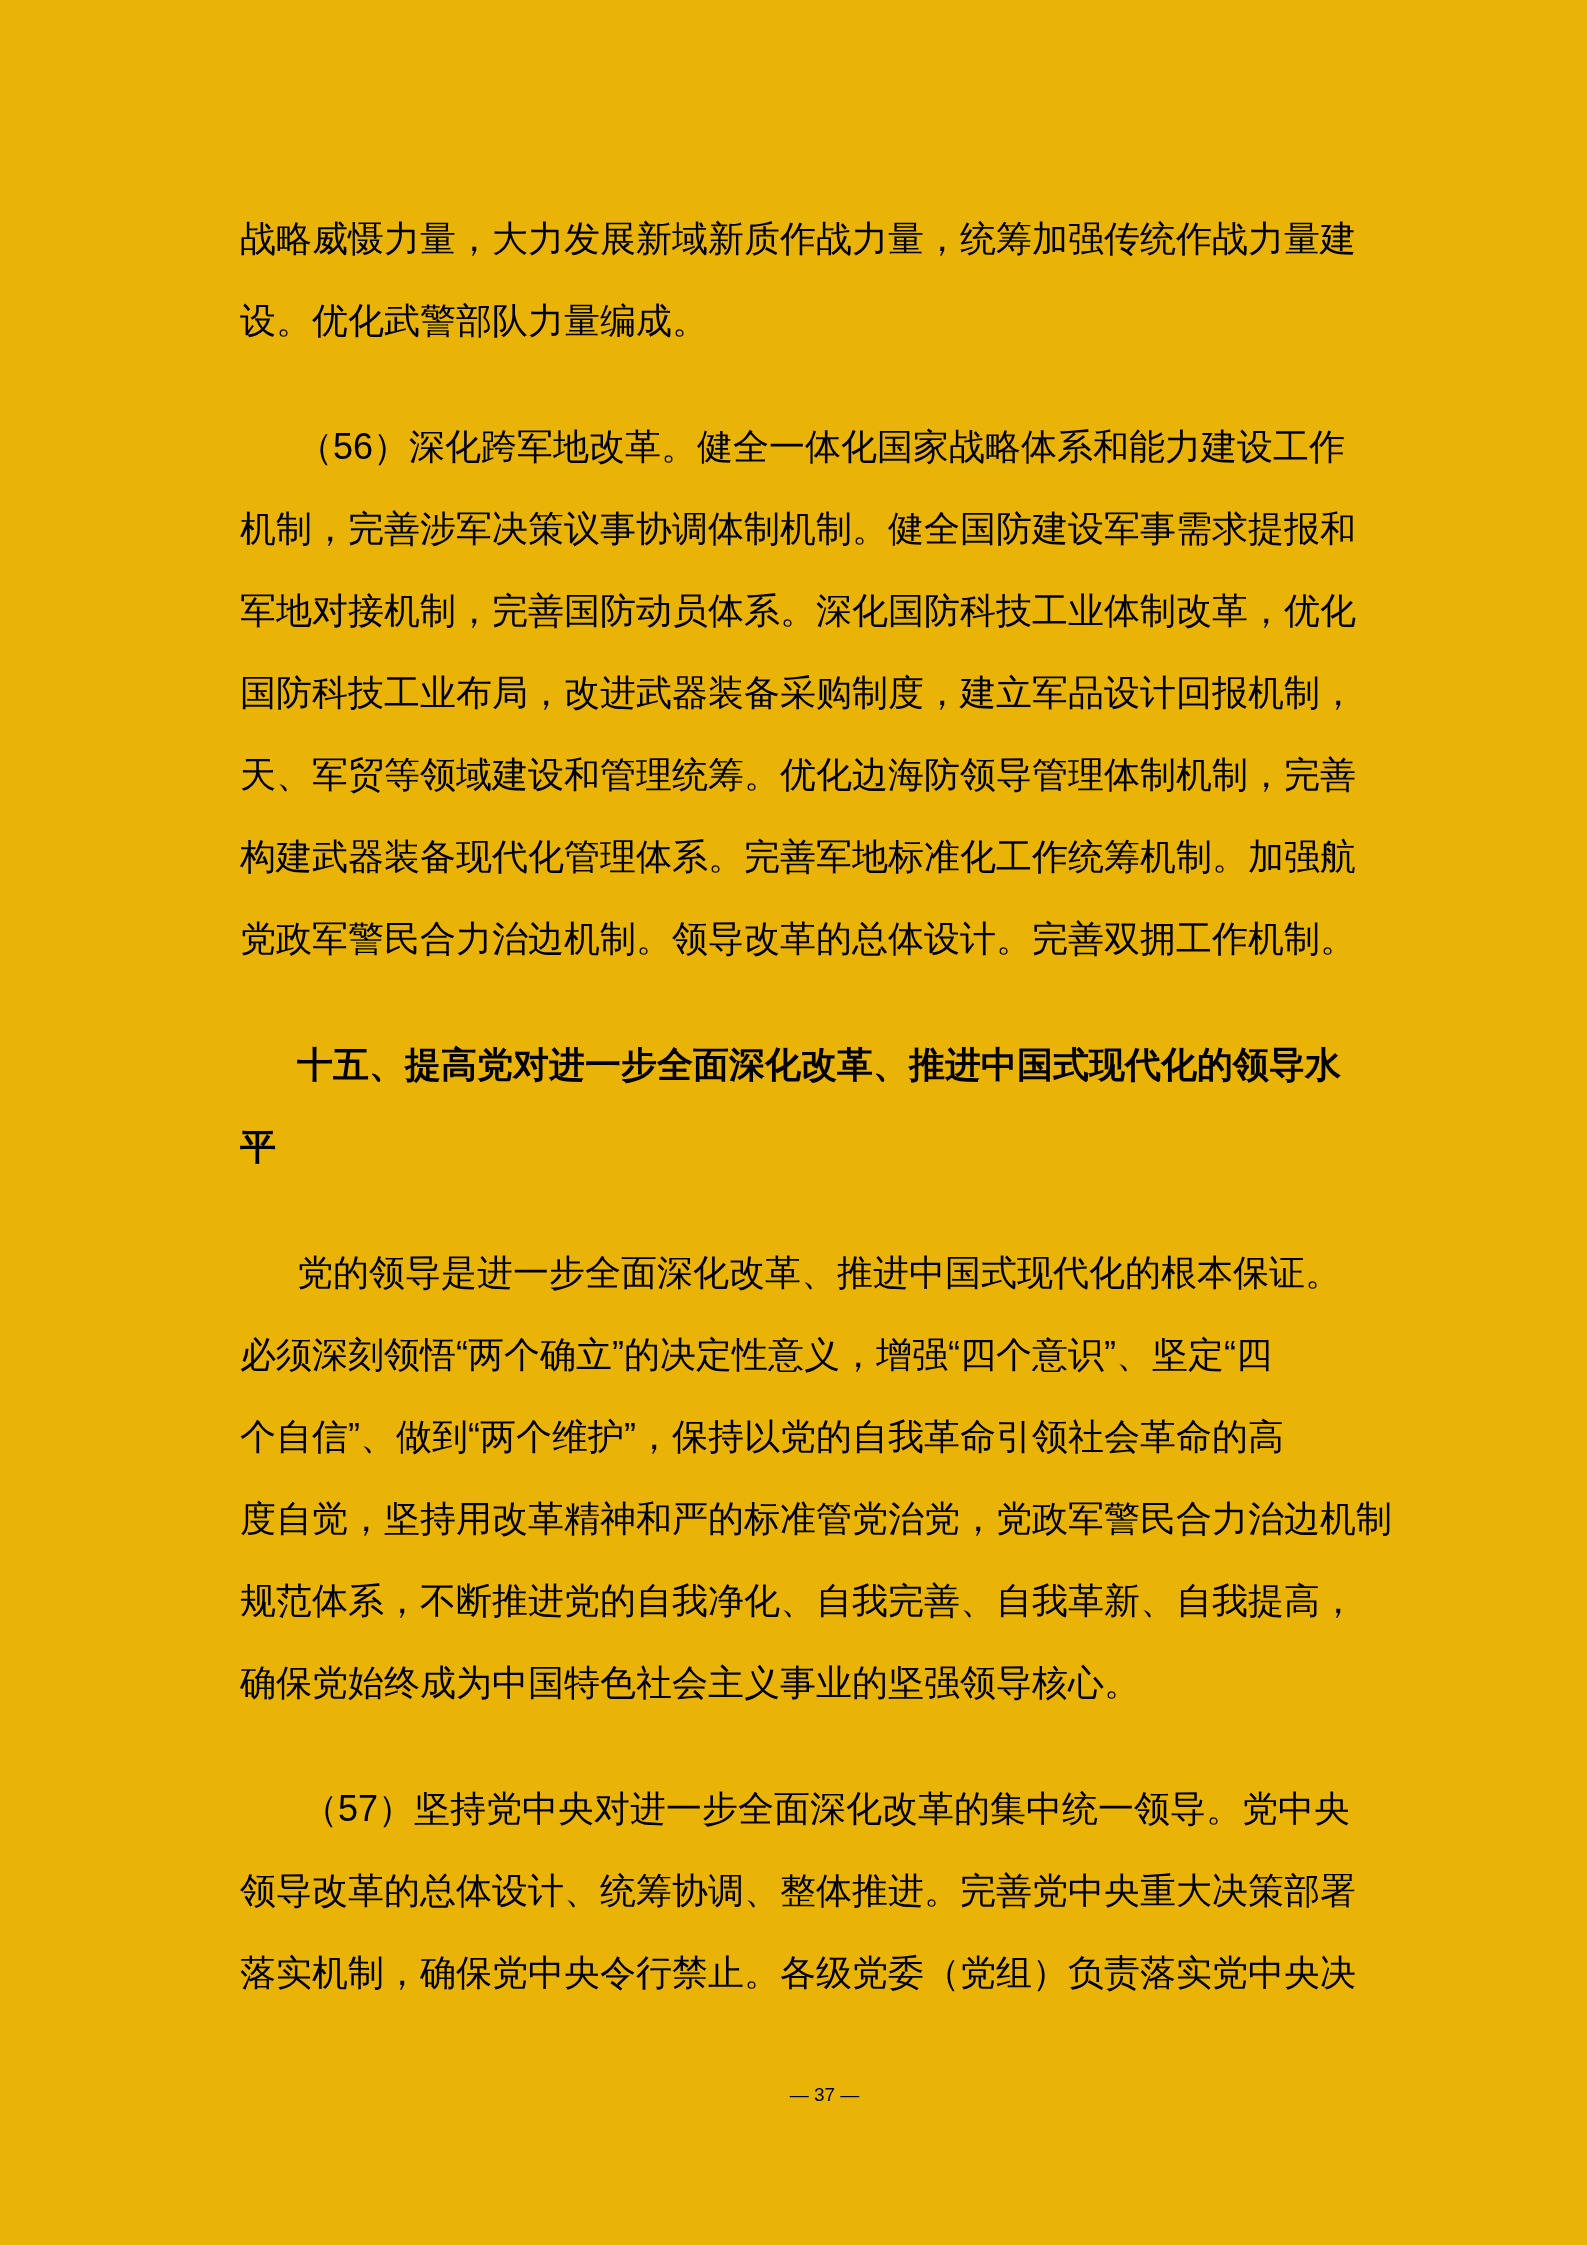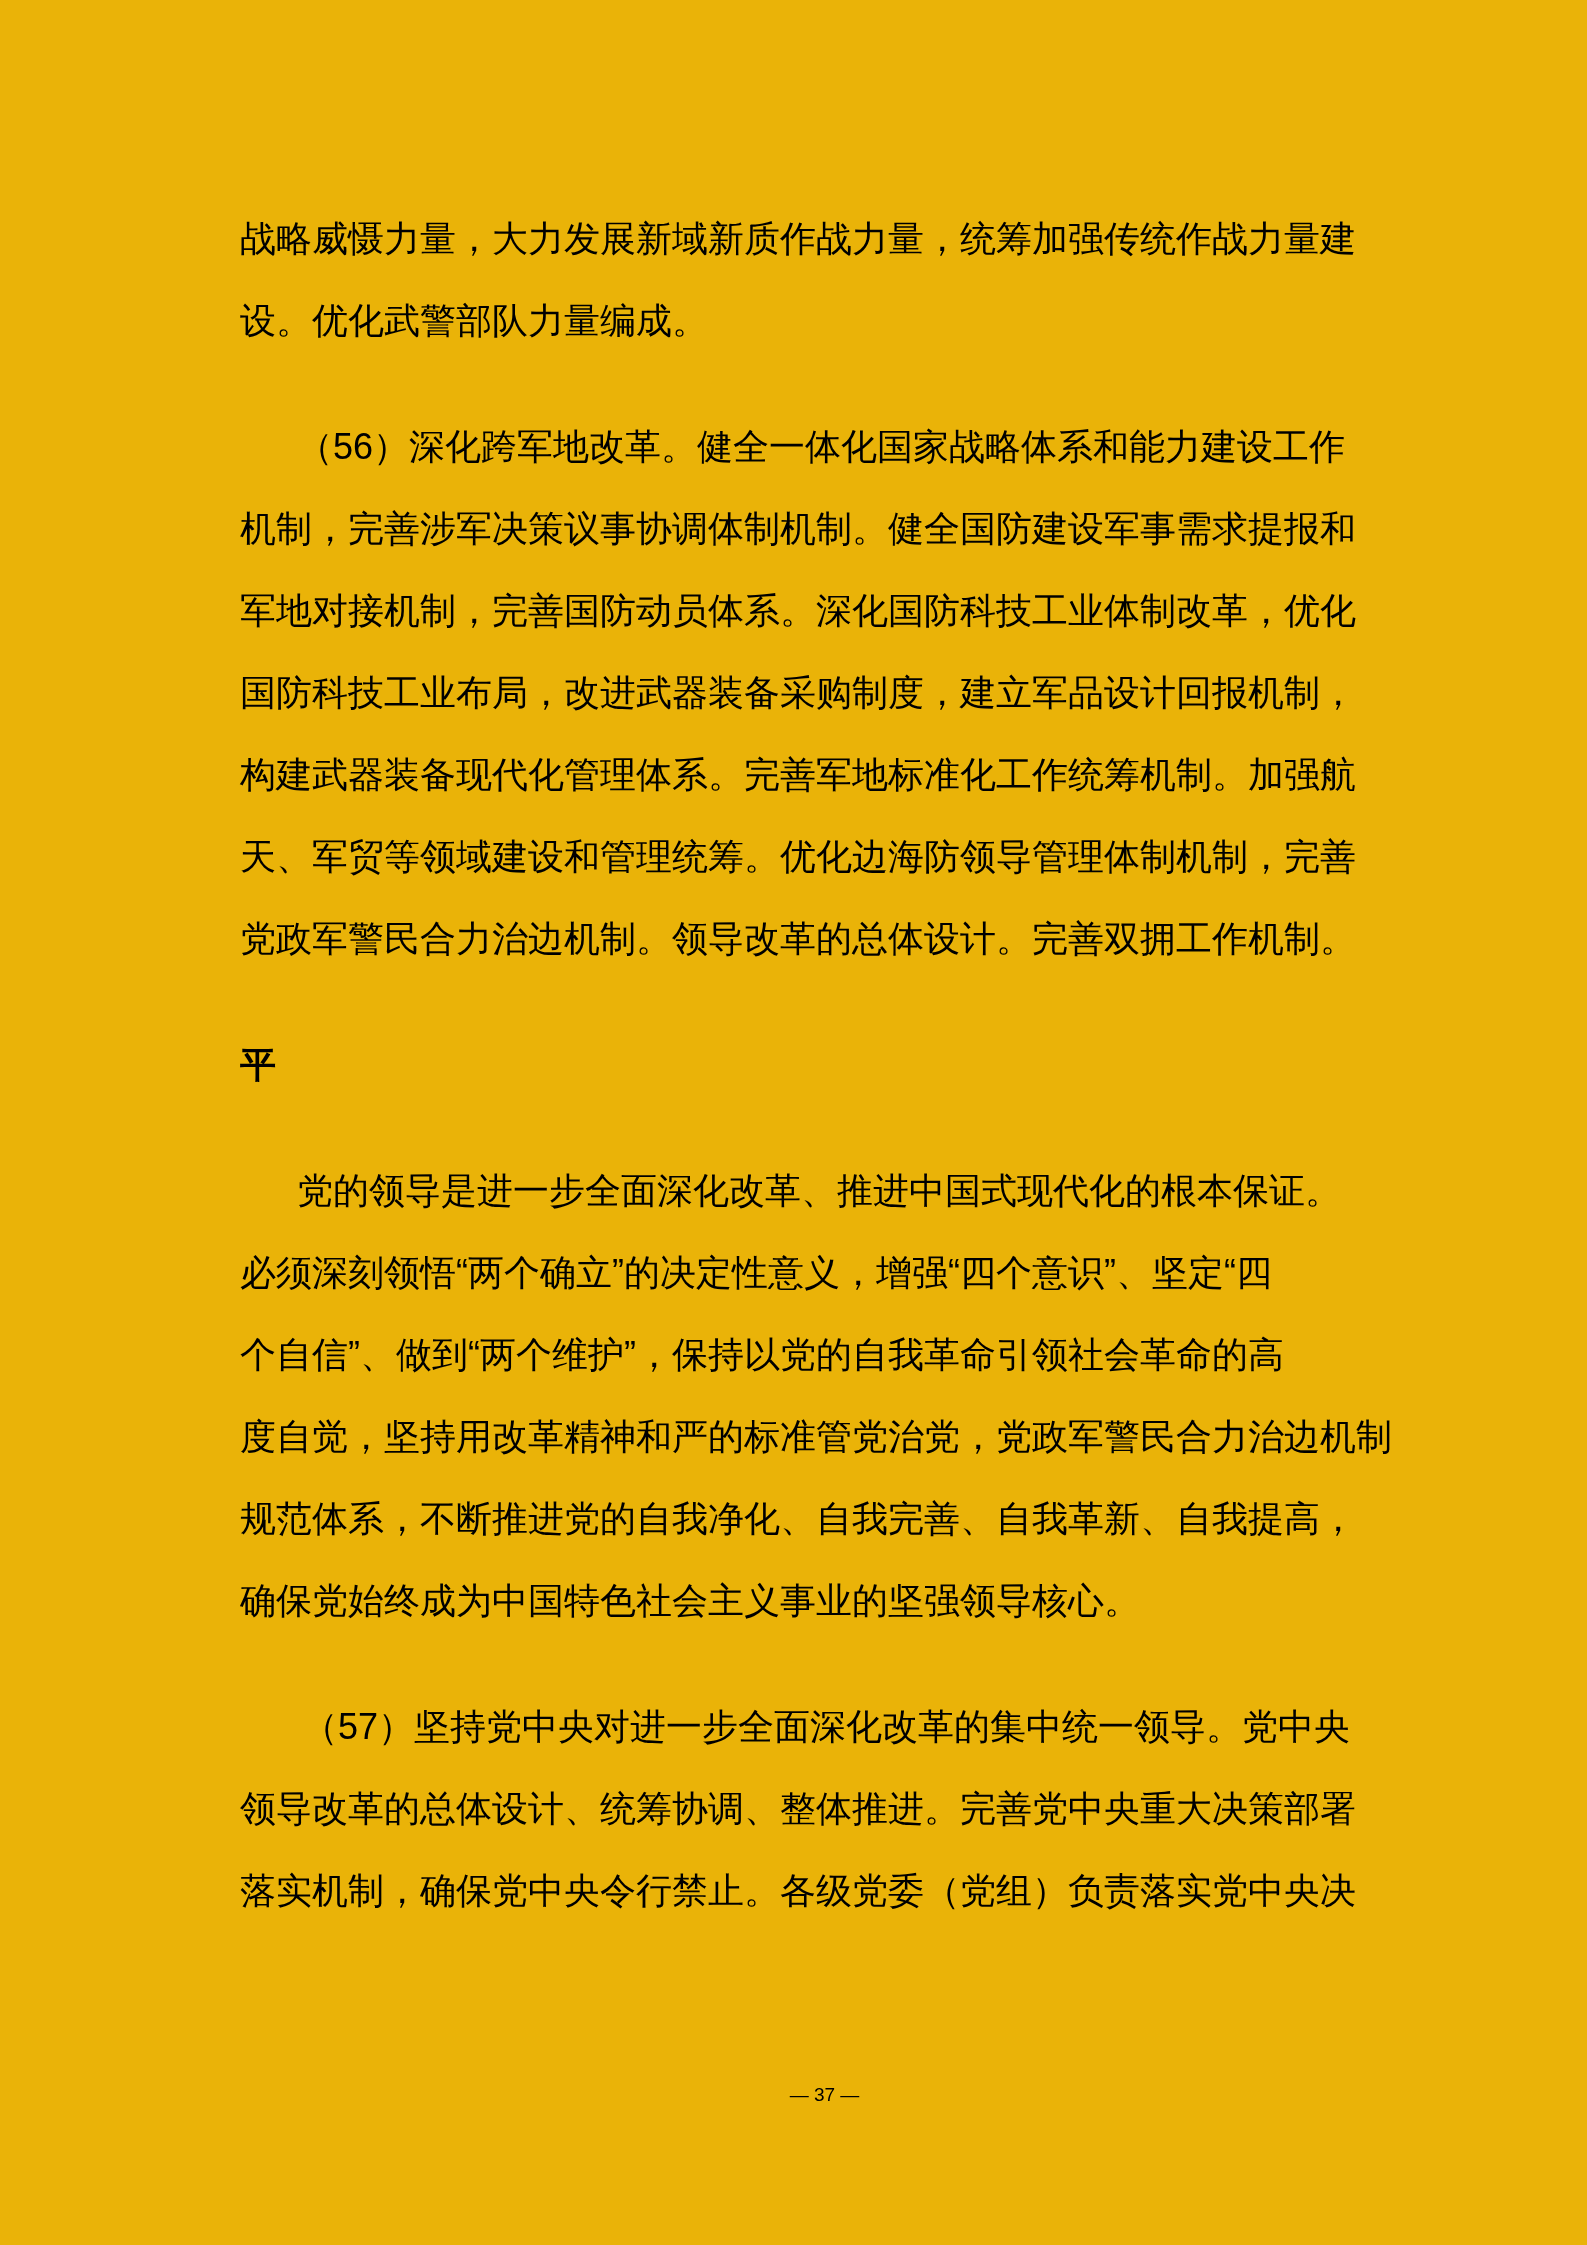--- a/index.html
+++ b/index.html
@@ -70,26 +70,27 @@
     <div class="para">
       <div class="line">战略威慑力量，大力发展新域新质作战力量，统筹加强传统作战力量建</div>
       <div class="line">设。优化武警部队力量编成。</div>
     </div>
 
     <div class="para">
       <div class="line first">（56）深化跨军地改革。健全一体化国家战略体系和能力建设工作</div>
       <div class="line">机制，完善涉军决策议事协调体制机制。健全国防建设军事需求提报和</div>
       <div class="line">军地对接机制，完善国防动员体系。深化国防科技工业体制改革，优化</div>
       <div class="line">国防科技工业布局，改进武器装备采购制度，建立军品设计回报机制，</div>
+      <div class="line">天、军贸等领域建设和管理统筹。优化边海防领导管理体制机制，完善</div>
       <div class="line">构建武器装备现代化管理体系。完善军地标准化工作统筹机制。加强航</div>
-      <div class="line">天、军贸等领域建设和管理统筹。优化边海防领导管理体制机制，完善</div>
       <div class="line">党政军警民合力治边机制。领导改革的总体设计。完善双拥工作机制。</div>
     </div>
 
     <div class="para heading">
+      <div class="line first">十五、提高党对进一步全面深化改革、推进中国式现代化的领导水</div>
       <div class="line">平</div>
     </div>
 
     <div class="para">
       <div class="line first">党的领导是进一步全面深化改革、推进中国式现代化的根本保证。</div>
       <div class="line">必须深刻领悟“两个确立”的决定性意义，增强“四个意识”、坚定“四</div>
       <div class="line">个自信”、做到“两个维护”，保持以党的自我革命引领社会革命的高</div>
       <div class="line">度自觉，坚持用改革精神和严的标准管党治党，党政军警民合力治边机制</div>
       <div class="line">规范体系，不断推进党的自我净化、自我完善、自我革新、自我提高，</div>
       <div class="line">确保党始终成为中国特色社会主义事业的坚强领导核心。</div>

